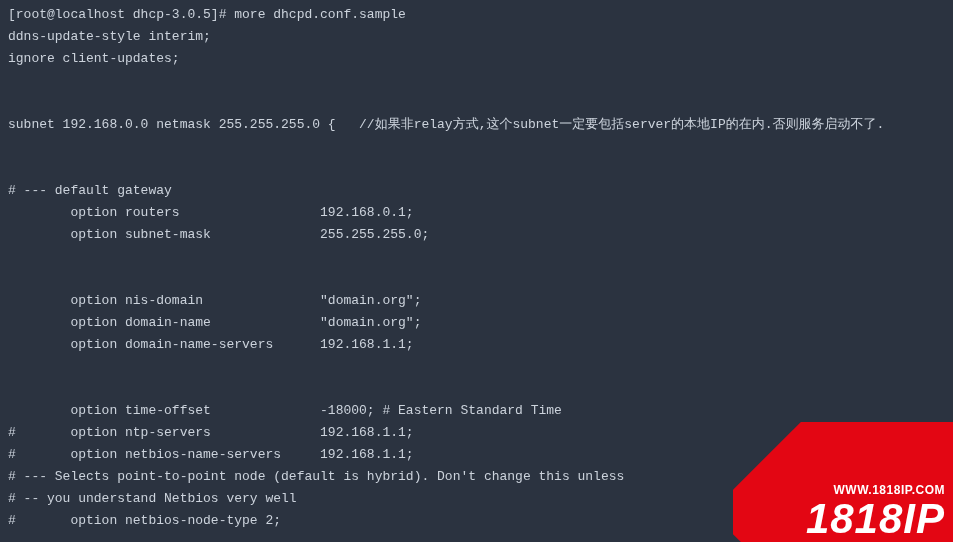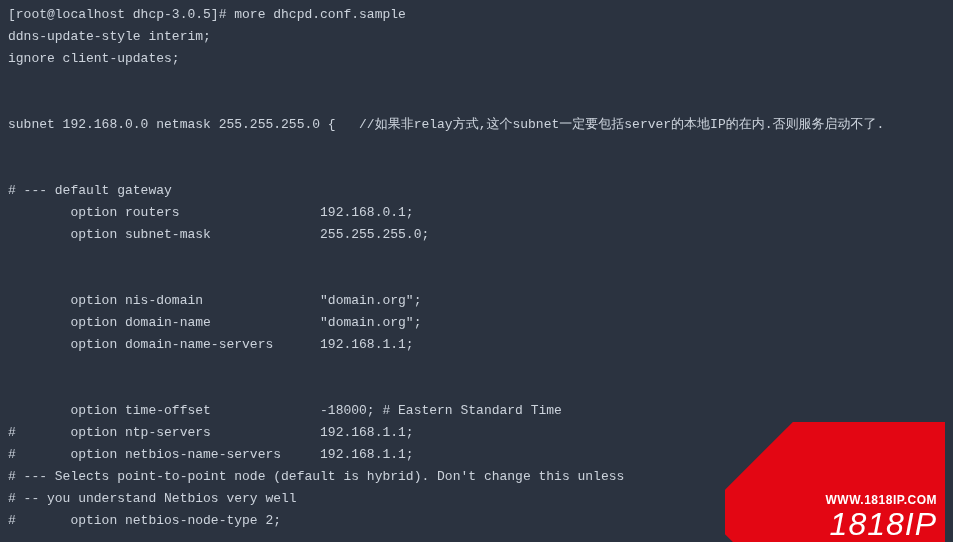--- a/index.html
+++ b/index.html
@@ -14,21 +14,21 @@
     height: 542px;
     overflow: hidden;
     position: relative;
   }
   pre {
     font-family: Liberation Mono, monospace;
     white-space: pre;
   }
   .watermark {
     position: absolute;
-    right: 8px;
+    right: 0;
     bottom: 0;
     width: 220px;
     height: 120px;
     overflow: hidden;
     pointer-events: none;
   }
   .triangle {
     position: absolute;
     right: -120px;
     bottom: -120px;
@@ -46,22 +46,22 @@
     font-family: Arial, Helvetica, sans-serif;
     line-height: 1;
   }
   .wm-url {
     font-size: 12px;
     font-weight: bold;
     letter-spacing: 0.5px;
     margin-bottom: 2px;
   }
   .wm-brand {
-    font-size: 32px;
-    font-weight: 400;
+    font-size: 42px;
+    font-weight: 700;
     font-style: italic;
     letter-spacing: 1px;
   }
 </style>
 </head>
 <body>
 
 <pre id="terminal">[root@localhost dhcp-3.0.5]# more dhcpd.conf.sample
 ddns-update-style interim;
 ignore client-updates;

